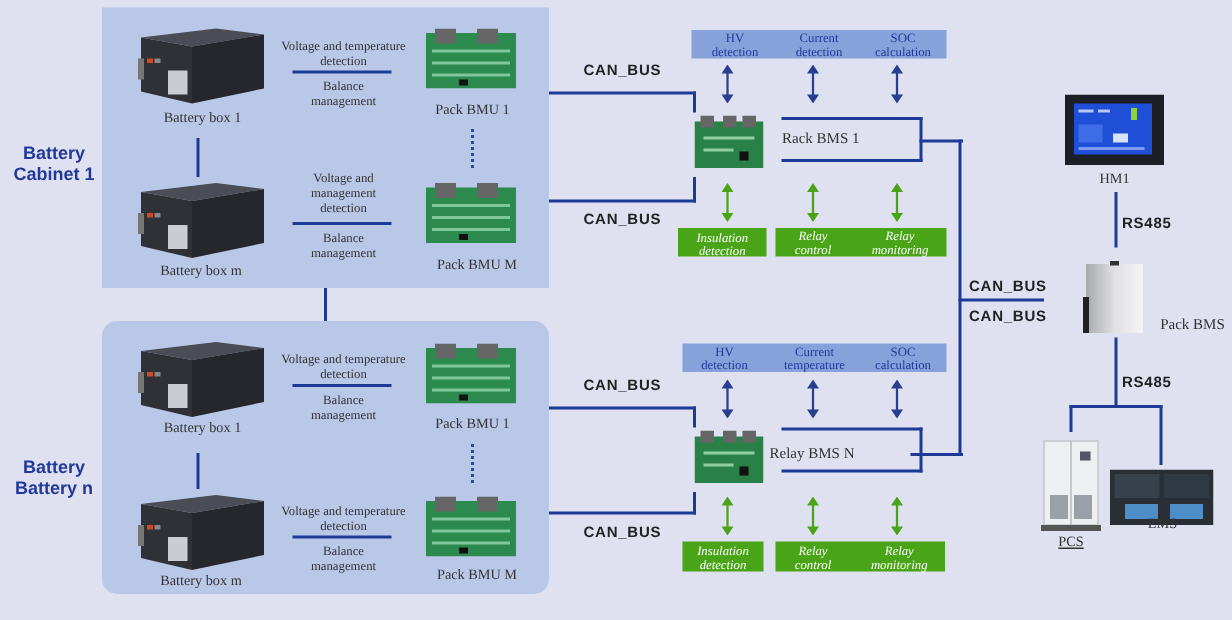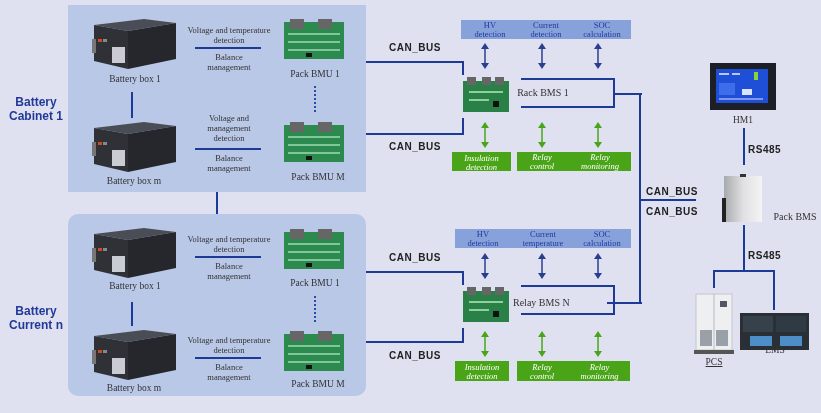--- a/index.html
+++ b/index.html
@@ -99,21 +99,21 @@
   <rect x="4" y="30" width="52" height="2" fill="#7fc79a"></rect>
   <rect x="22" y="34" width="6" height="4" fill="#111"></rect>
 </svg>
 <div class="serif-lbl" style="left:280px; top:172px; width:76px;">Pack BMU M</div>
 
 <div class="vline" style="left:216px; top:192px; height:22px;"></div>
 
 <div class="cabinet cabn"></div>
 <div class="cab-label" style="left:6px; top:304px;">
   <div>Battery</div>
-  <div>Current n</div>
+  <div>Battery n</div>
 </div>
 
 <svg class="battery" style="left:84px; top:226px;" viewBox="0 0 96 54">
   <polygon points="10,8 60,2 92,6 44,14" fill="#4a4d55"></polygon>
   <polygon points="10,8 44,14 44,52 10,44" fill="#2f3137"></polygon>
   <polygon points="44,14 92,6 92,42 44,52" fill="#25272c"></polygon>
   <rect x="28" y="30" width="13" height="16" fill="#c9ccd2"></rect>
   <rect x="14" y="22" width="4" height="3" fill="#d04a20"></rect>
   <rect x="19" y="22" width="4" height="3" fill="#888"></rect>
   <rect x="8" y="22" width="4" height="14" fill="#777"></rect>
@@ -216,21 +216,21 @@
 
 <svg style="position:absolute; left:463px; top:77px; width:46px; height:35px;" viewBox="0 0 46 35">
   <rect x="0" y="4" width="46" height="31" fill="#2a8148"></rect>
   <rect x="4" y="0" width="9" height="8" fill="#666"></rect>
   <rect x="19" y="0" width="9" height="8" fill="#666"></rect>
   <rect x="32" y="0" width="9" height="8" fill="#666"></rect>
   <rect x="6" y="14" width="34" height="2" fill="#8fcf9e"></rect>
   <rect x="6" y="22" width="20" height="2" fill="#8fcf9e"></rect>
   <rect x="30" y="24" width="6" height="6" fill="#111"></rect>
 </svg>
-<div class="serif-lbl" style="left:513px; top:87px; width:60px; text-align:center; font-size:10px;">Rack BMS 1</div>
+<div class="serif-lbl" style="left:513px; top:87px; width:60px; text-align:right; font-size:10px;">Rack BMS 1</div>
 <div class="hline" style="left:521px; top:78px; width:94px;"></div>
 <div class="vline" style="left:613px; top:78px; height:30px;"></div>
 <div class="hline" style="left:521px; top:106px; width:94px;"></div>
 <div class="hline" style="left:613px; top:93px; width:29px;"></div>
 
 <svg class="arrow" style="left:481px; top:122px; height:26px;" viewBox="0 0 8 26">
     <line x1="4" y1="3" x2="4" y2="23" stroke="#4aa418" stroke-width="1.5"></line>
     <polygon points="4,0 0,6 8,6" fill="#4aa418"></polygon>
     <polygon points="4,26 0,20 8,20" fill="#4aa418"></polygon>
   </svg>

